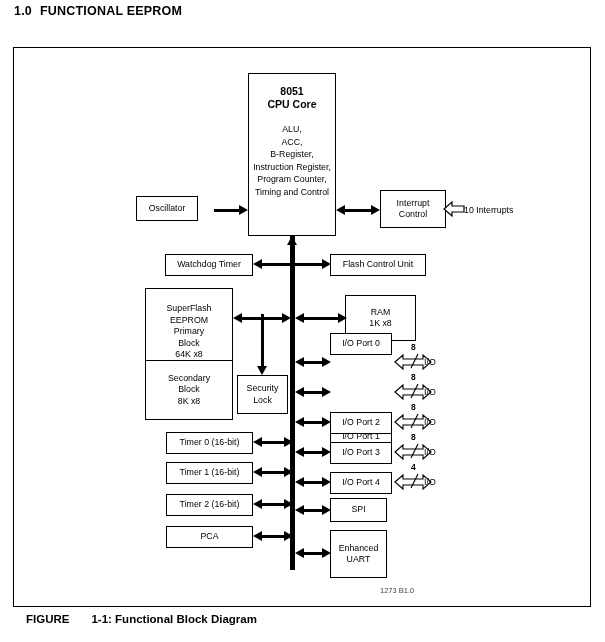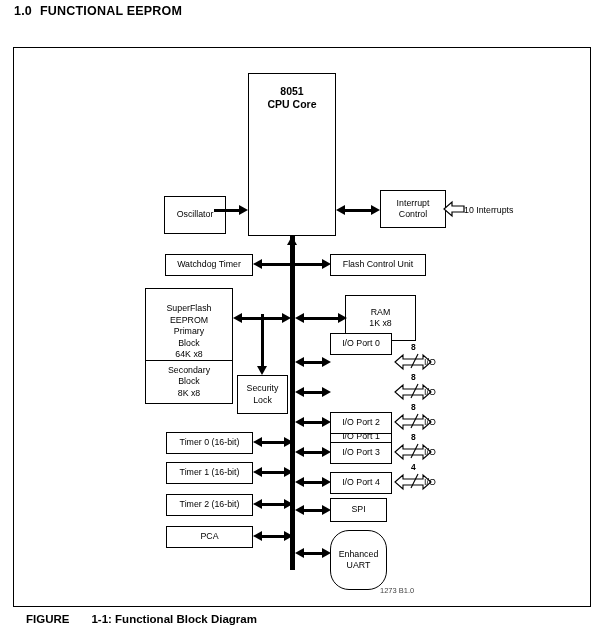--- a/index.html
+++ b/index.html
@@ -79,44 +79,44 @@
     font-size: 10.5px;
     font-weight: bold;
     line-height: 13px;
   }
   #cpu-core .body {
     margin-top: 12px;
     font-size: 8.8px;
     line-height: 12.6px;
   }
 
-  #oscillator      { left: 164px; top: 196px; width: 62px;  height: 38px; justify-content: center; }
+  #oscillator      { left: 136px; top: 196px; width: 62px;  height: 25px; justify-content: center; }
   #interrupt-ctrl  { left: 380px; top: 190px; width: 66px;  height: 38px; }
   #watchdog-timer  { left: 165px; top: 254px; width: 88px;  height: 22px; }
   #flash-ctrl-unit { left: 330px; top: 254px; width: 96px;  height: 22px; }
   #superflash      { left: 145px; top: 288px; width: 88px;  height: 88px; text-align: center; }
-  #secondary-block { left: 145px; top: 360px; width: 88px;  height: 44px; }
+  #secondary-block { left: 145px; top: 360px; width: 88px;  height: 60px; }
   #security-lock   { left: 237px; top: 375px; width: 51px;  height: 39px; }
   #ram             { left: 345px; top: 295px; width: 71px;  height: 46px; }
 
   .ioport { left: 330px; width: 62px; height: 22px; }
   #io-port-0 { top: 333px; }
   #io-port-1 { top: 382px; margin-top: 44px; }
   #io-port-2 { top: 412px; }
   #io-port-3 { top: 442px; }
   #io-port-4 { top: 472px; }
 
   .leftblk { left: 166px; width: 87px; height: 22px; }
   #timer-0 { top: 432px; }
   #timer-1 { top: 462px; }
   #timer-2 { top: 494px; }
   #pca     { top: 526px; }
 
   #spi           { left: 330px; top: 498px; width: 57px; height: 24px; }
-  #enhanced-uart { left: 330px; top: 530px; width: 57px; height: 60px; border-radius: 19px; }
+  #enhanced-uart { left: 330px; top: 530px; width: 57px; height: 48px; }
 
   
   #main-bus {
     position: absolute;
     left: 290px;
     top: 236px;
     width: 5px;
     height: 334px;
     background: #000;
   }
@@ -219,20 +219,28 @@
 <div id="section-heading">
   <span class="num">1.0</span><span>FUNCTIONAL EEPROM</span>
 </div>
 
 <div id="figure-frame"></div>
 
 <div class="blk" id="cpu-core">
   <div class="title">
     <span class="ln">8051</span>
     <span class="ln">CPU Core</span>
+  </div>
+  <div class="body">
+    <span class="ln">ALU,</span>
+    <span class="ln">ACC,</span>
+    <span class="ln">B-Register,</span>
+    <span class="ln">Instruction Register,</span>
+    <span class="ln">Program Counter,</span>
+    <span class="ln">Timing and Control</span>
   </div>
 </div>
 
 <div class="blk" id="oscillator">
   <span class="ln">Oscillator</span>
 </div>
 
 <div class="blk" id="interrupt-ctrl">
   <span class="ln">Interrupt</span>
   <span class="ln">Control</span>

